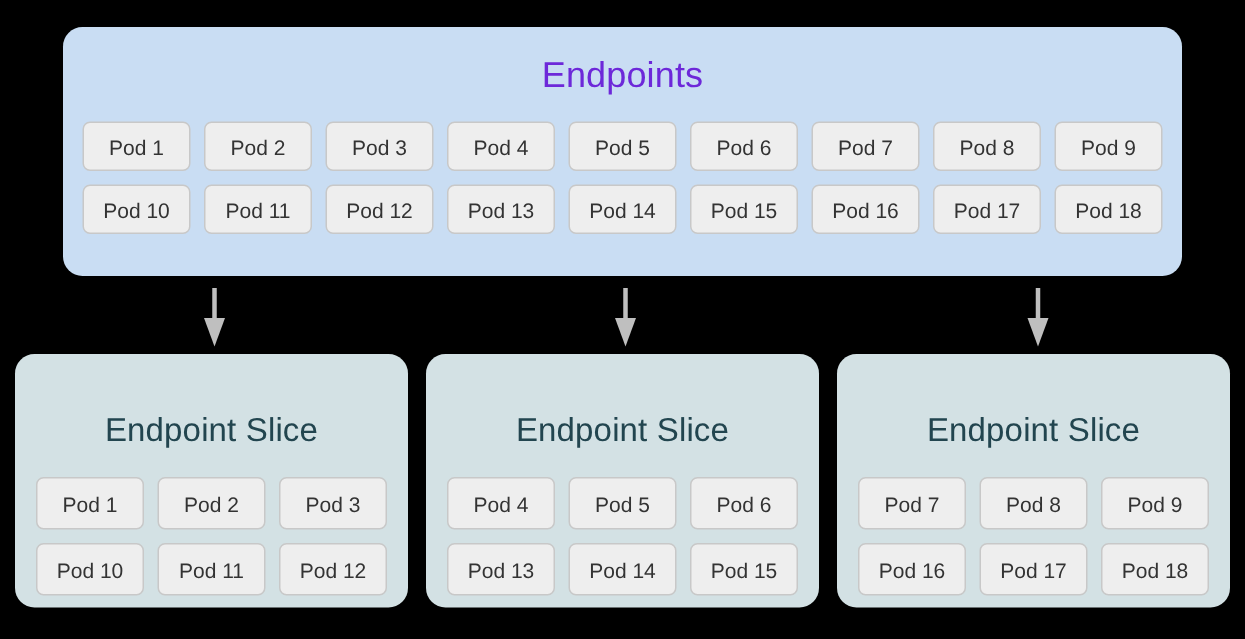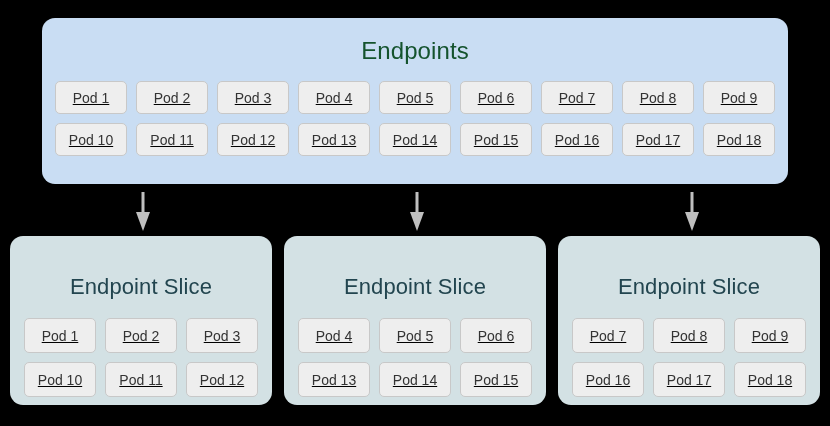--- a/index.html
+++ b/index.html
@@ -25,39 +25,38 @@
     left: 42px;
     top: 18px;
     width: 746px;
     height: 166px;
     background: #c9ddf3;
     border-radius: 13px;
     box-sizing: border-box;
   }
   .endpoints-title {
     text-align: center;
-    color: #14532d;
+    color: #6d28d9;
     font-size: 24px;
     font-weight: 400;
     line-height: 1;
     padding-top: 21px;
     letter-spacing: 0.1px;
   }
   .endpoints-rows {
     margin-top: 18px;
     display: flex;
     flex-direction: column;
     gap: 9px;
     align-items: center;
   }
   .pod-row {
     display: flex;
     gap: 9px;
     justify-content: flex-start;
-    text-decoration: underline;
   }
 
   
   .pod {
     background: #eeeeee;
     border: 1px solid #c8c8c8;
     border-radius: 5px;
     color: #333333;
     font-size: 14px;
     line-height: 1;

